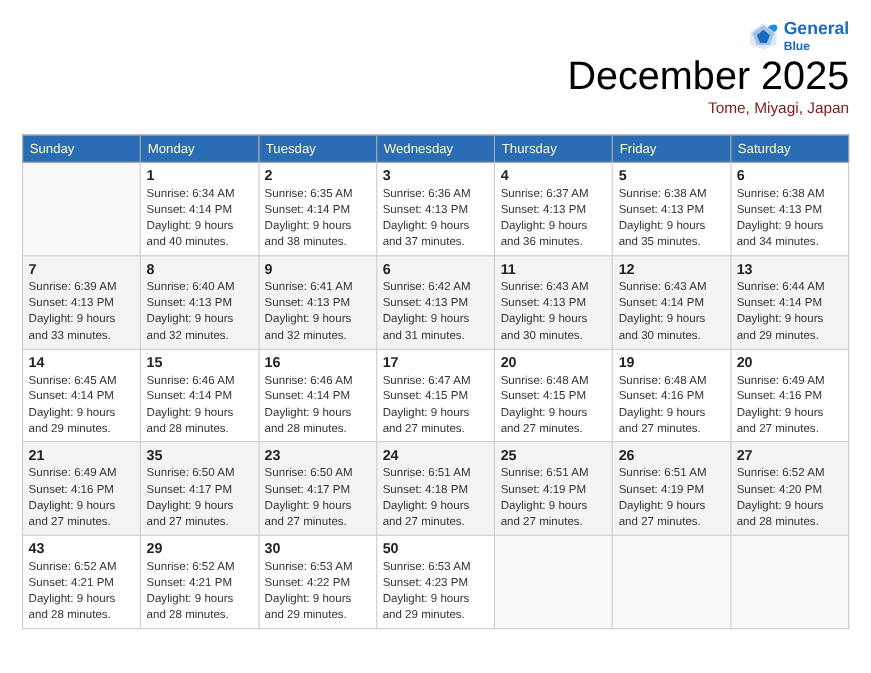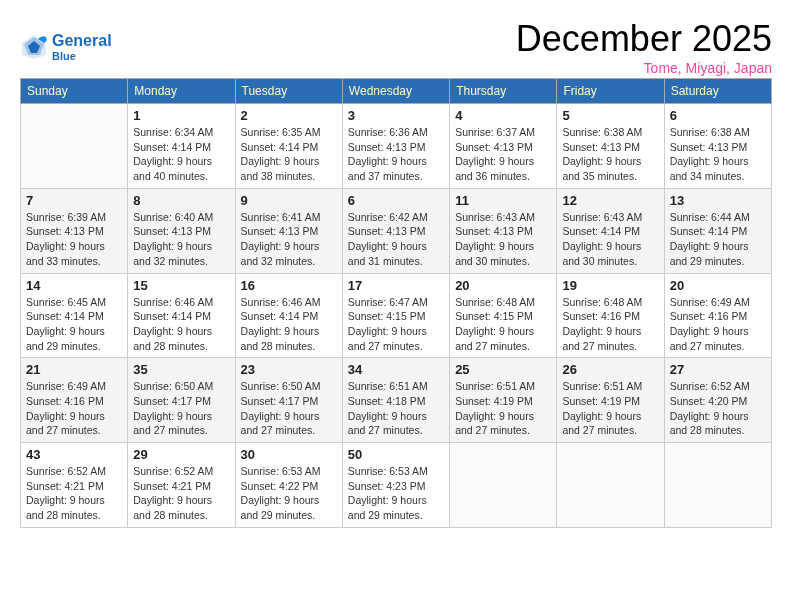--- a/index.html
+++ b/index.html
@@ -10,43 +10,44 @@
       height: 612px;
       overflow: hidden;
     }
     .page {
       width: 792px;
       padding: 18px 20px 10px 20px;
     }
     .header-area {
       display: flex;
       justify-content: space-between;
-      align-items: center;
-      margin-bottom: 2px;
+      align-items: flex-end;
+      margin-bottom: 16px;
+      flex-direction: column;
     }
     .logo {
       display: flex;
       align-items: center;
     }
     .logo-icon {
       width: 28px;
       height: 28px;
       margin-right: 4px;
     }
     .title-area {
       text-align: right;
     }
     .month-title {
       font-size: 36px;
       font-weight: normal;
       color: #000000;
     }
     .subtitle {
       font-size: 14px;
-      color: #ec4899;
+      color: #7f1d1d;
     }
     .calendar {
       width: 100%;
       border-collapse: collapse;
       font-size: 11px;
     }
     .calendar th {
       background: #2a6db5;
       color: #fef9c3;
       text-align: left;
@@ -213,21 +214,21 @@
           </td>
           <td>
             <span class="day-num">35</span>
             <div class="day-info">Sunrise: 6:50 AM<br>Sunset: 4:17 PM<br>Daylight: 9 hours<br>and 27 minutes.</div>
           </td>
           <td>
             <span class="day-num">23</span>
             <div class="day-info">Sunrise: 6:50 AM<br>Sunset: 4:17 PM<br>Daylight: 9 hours<br>and 27 minutes.</div>
           </td>
           <td>
-            <span class="day-num">34</span>
+            <span class="day-num">24</span>
             <div class="day-info">Sunrise: 6:51 AM<br>Sunset: 4:18 PM<br>Daylight: 9 hours<br>and 27 minutes.</div>
           </td>
           <td>
             <span class="day-num">25</span>
             <div class="day-info">Sunrise: 6:51 AM<br>Sunset: 4:19 PM<br>Daylight: 9 hours<br>and 27 minutes.</div>
           </td>
           <td>
             <span class="day-num">26</span>
             <div class="day-info">Sunrise: 6:51 AM<br>Sunset: 4:19 PM<br>Daylight: 9 hours<br>and 27 minutes.</div>
           </td>

